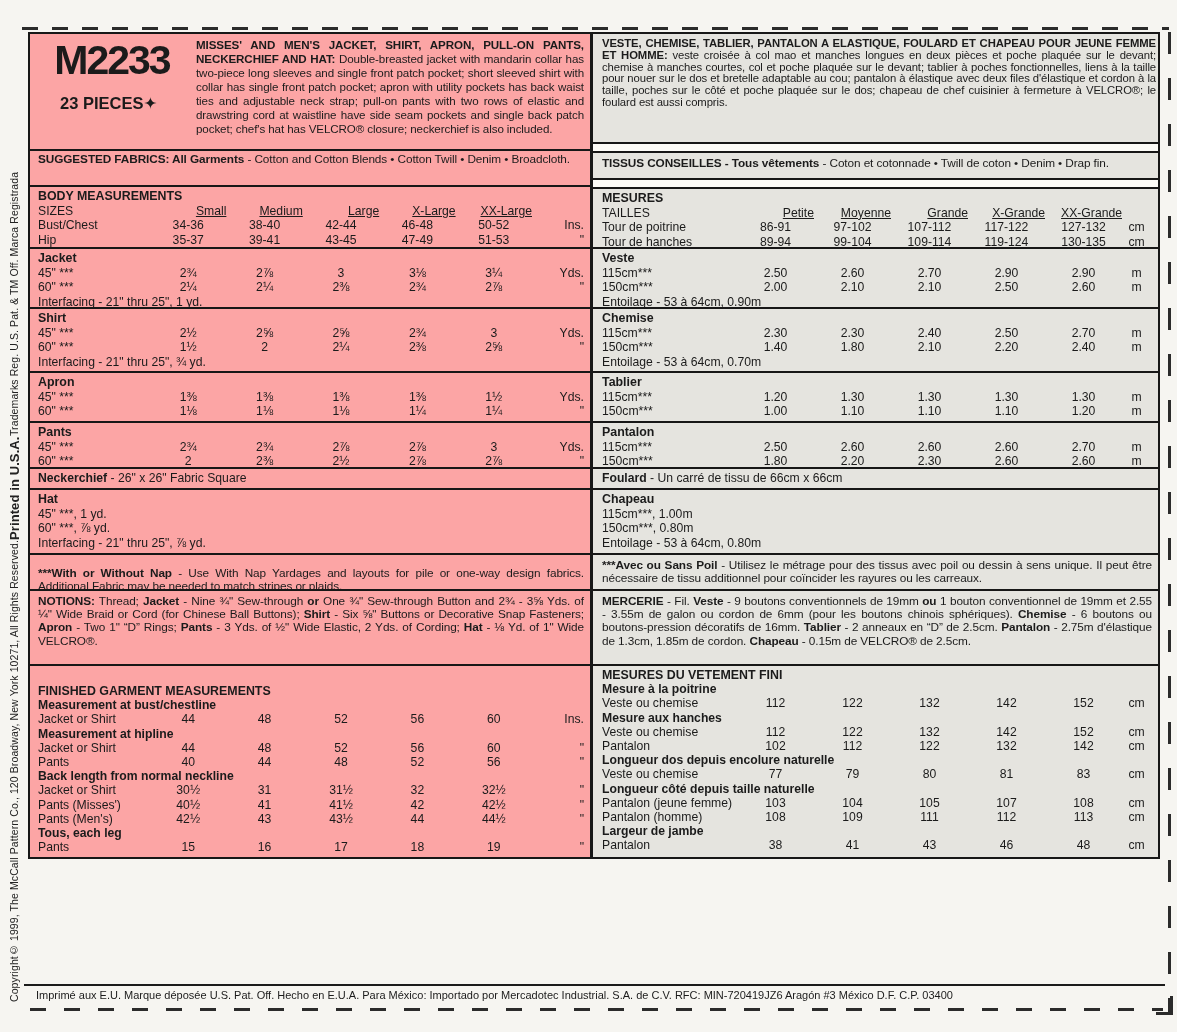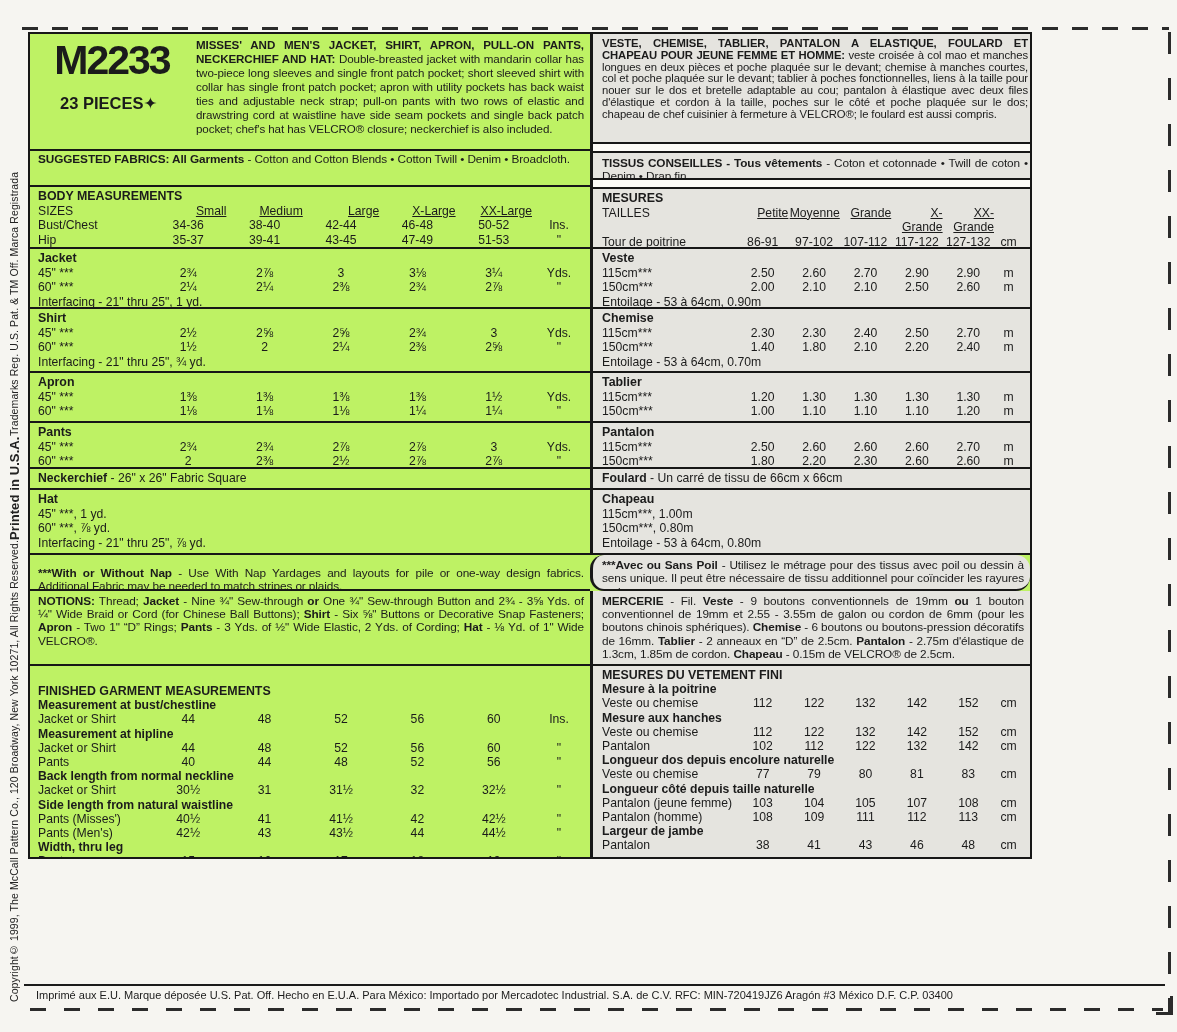--- a/index.html
+++ b/index.html
@@ -27,22 +27,22 @@
     position:absolute;left:1px;top:30px;height:972px;width:26px;
     writing-mode:vertical-rl;transform:rotate(180deg);
     display:flex;align-items:center;justify-content:flex-start;
     font-size:10.5px;letter-spacing:.1px;white-space:nowrap;color:#222;
   }
   .sidebar .sb2{font-size:13px;font-weight:bold;}
   .sidebar .sb3{font-size:10.5px;}
 
   
   .main{
-    position:absolute;left:28px;top:32px;width:1004px;height:827px;
-    box-sizing:border-box;border:2.5px solid #171717;background:#bef264;
+    position:absolute;left:28px;top:32px;width:1132px;height:827px;
+    box-sizing:border-box;border:2.5px solid #171717;background:#fca5a5;
     display:grid;
     grid-template-columns:560px 1fr;
     grid-template-rows:117px 36px 62px 60px 64px 50px 46px 21px 65px 36px 75px 1fr;
   }
   .cell{box-sizing:border-box;overflow:hidden;}
   .lc{--lw:112px;--uw:52px;border-bottom:2.5px solid #171717;padding:2px 6px 2px 8px;}
   .lc.last{border-bottom:none;margin-top:16px;}
   .rc{--lw:135px;--uw:30px;border-left:3px solid #171717;border-bottom:2.5px solid #171717;
       background:#e5e4df;padding:2px 6px 2px 9px;}
   .rc.last{border-bottom:none;}
@@ -68,21 +68,21 @@
 
   
   .sec-title{font-weight:bold;font-size:12.4px;line-height:14.5px;}
   .sec-name{font-weight:bold;font-size:12.4px;line-height:14.5px;}
   .sec-note{font-size:12.2px;line-height:14.5px;}
   .mrow{display:grid;grid-template-columns:var(--lw) repeat(5,1fr) var(--uw);
         font-size:12.2px;line-height:14.5px;align-items:baseline;}
   .mlabel{white-space:nowrap;}
   .mval{text-align:center;}
   .mhead{text-decoration:underline;text-align:right;}
-  .munit{text-align:center;padding-left:2px;}
+  .munit{text-align:right;padding-left:2px;}
   .rc .munit{text-align:center;padding-right:3px;}
   .line{font-size:12.2px;line-height:14.5px;}
 
   .fin .sec-title,.fin .gheading{line-height:14.2px;}
   .fin .mrow{line-height:14.2px;}
   .gheading{font-weight:bold;font-size:12.2px;}
 
   .notions{padding-top:4px;}
   .notions .txt{line-height:13.2px;}
 
@@ -412,21 +412,21 @@
       <div>
           <div class="line">115cm***, 1.00m</div>
           <div class="line">150cm***, 0.80m</div>
           <div class="line">Entoilage - 53 à 64cm, 0.80m</div>
         </div>
     </div>
 
     <div class="cell lc" style="padding-top:12px;">
       <div class="txt"><span class="seg-b">***With or Without Nap</span><span> - Use With Nap Yardages and layouts for pile or one-way design fabrics. Additional Fabric may be needed to match stripes or plaids.</span></div>
     </div>
-    <div class="cell rc" style="padding-top:4px;border-radius:14px;">
+    <div class="cell rc" style="padding-top:4px;">
       <div class="txt"><span class="seg-b">***Avec ou Sans Poil</span><span> - Utilisez le métrage pour des tissus avec poil ou dessin à sens unique. Il peut être nécessaire de tissu additionnel pour coïncider les rayures ou les carreaux.</span></div>
     </div>
 
     <div class="cell lc notions">
       <div class="txt"><span class="seg-b">NOTIONS:</span><span> Thread; </span><span class="seg-b">Jacket</span><span> - Nine ¾" Sew-through </span><span class="seg-b">or</span><span> One ¾" Sew-through Button and 2¾ - 3⅝ Yds. of ¼" Wide Braid or Cord (for Chinese Ball Buttons); </span><span class="seg-b">Shirt</span><span> - Six ⅝" Buttons or Decorative Snap Fasteners; </span><span class="seg-b">Apron</span><span> - Two 1" “D” Rings; </span><span class="seg-b">Pants</span><span> - 3 Yds. of ½" Wide Elastic, 2 Yds. of Cording; </span><span class="seg-b">Hat</span><span> - ⅛ Yd. of 1" Wide VELCRO®.</span></div>
     </div>
     <div class="cell rc notions">
       <div class="txt"><span class="seg-b">MERCERIE</span><span> - Fil. </span><span class="seg-b">Veste</span><span> - 9 boutons conventionnels de 19mm </span><span class="seg-b">ou</span><span> 1 bouton conventionnel de 19mm et 2.55 - 3.55m de galon ou cordon de 6mm (pour les boutons chinois sphériques). </span><span class="seg-b">Chemise</span><span> - 6 boutons ou boutons-pression décoratifs de 16mm. </span><span class="seg-b">Tablier</span><span> - 2 anneaux en “D” de 2.5cm. </span><span class="seg-b">Pantalon</span><span> - 2.75m d'élastique de 1.3cm, 1.85m de cordon. </span><span class="seg-b">Chapeau</span><span> - 0.15m de VELCRO® de 2.5cm.</span></div>
     </div>
 
@@ -465,40 +465,39 @@
           <div class="gheading">Back length from normal neckline</div>
           <div class="mrow">
             <span class="mlabel">Jacket or Shirt</span>
             <span class="mval">30½</span>
             <span class="mval">31</span>
             <span class="mval">31½</span>
             <span class="mval">32</span>
             <span class="mval">32½</span>
             <span class="munit">"</span>
           </div>
-          <div class="gheading">Side length from natural waistline</div>
           <div class="mrow">
             <span class="mlabel">Pants (Misses')</span>
             <span class="mval">40½</span>
             <span class="mval">41</span>
             <span class="mval">41½</span>
             <span class="mval">42</span>
             <span class="mval">42½</span>
             <span class="munit">"</span>
           </div>
           <div class="mrow">
             <span class="mlabel">Pants (Men's)</span>
             <span class="mval">42½</span>
             <span class="mval">43</span>
             <span class="mval">43½</span>
             <span class="mval">44</span>
             <span class="mval">44½</span>
             <span class="munit">"</span>
           </div>
-          <div class="gheading">Width, thru leg</div>
+          <div class="gheading">Tous, each leg</div>
           <div class="mrow">
             <span class="mlabel">Pants</span>
             <span class="mval">15</span>
             <span class="mval">16</span>
             <span class="mval">17</span>
             <span class="mval">18</span>
             <span class="mval">19</span>
             <span class="munit">"</span>
           </div>
         </div>

